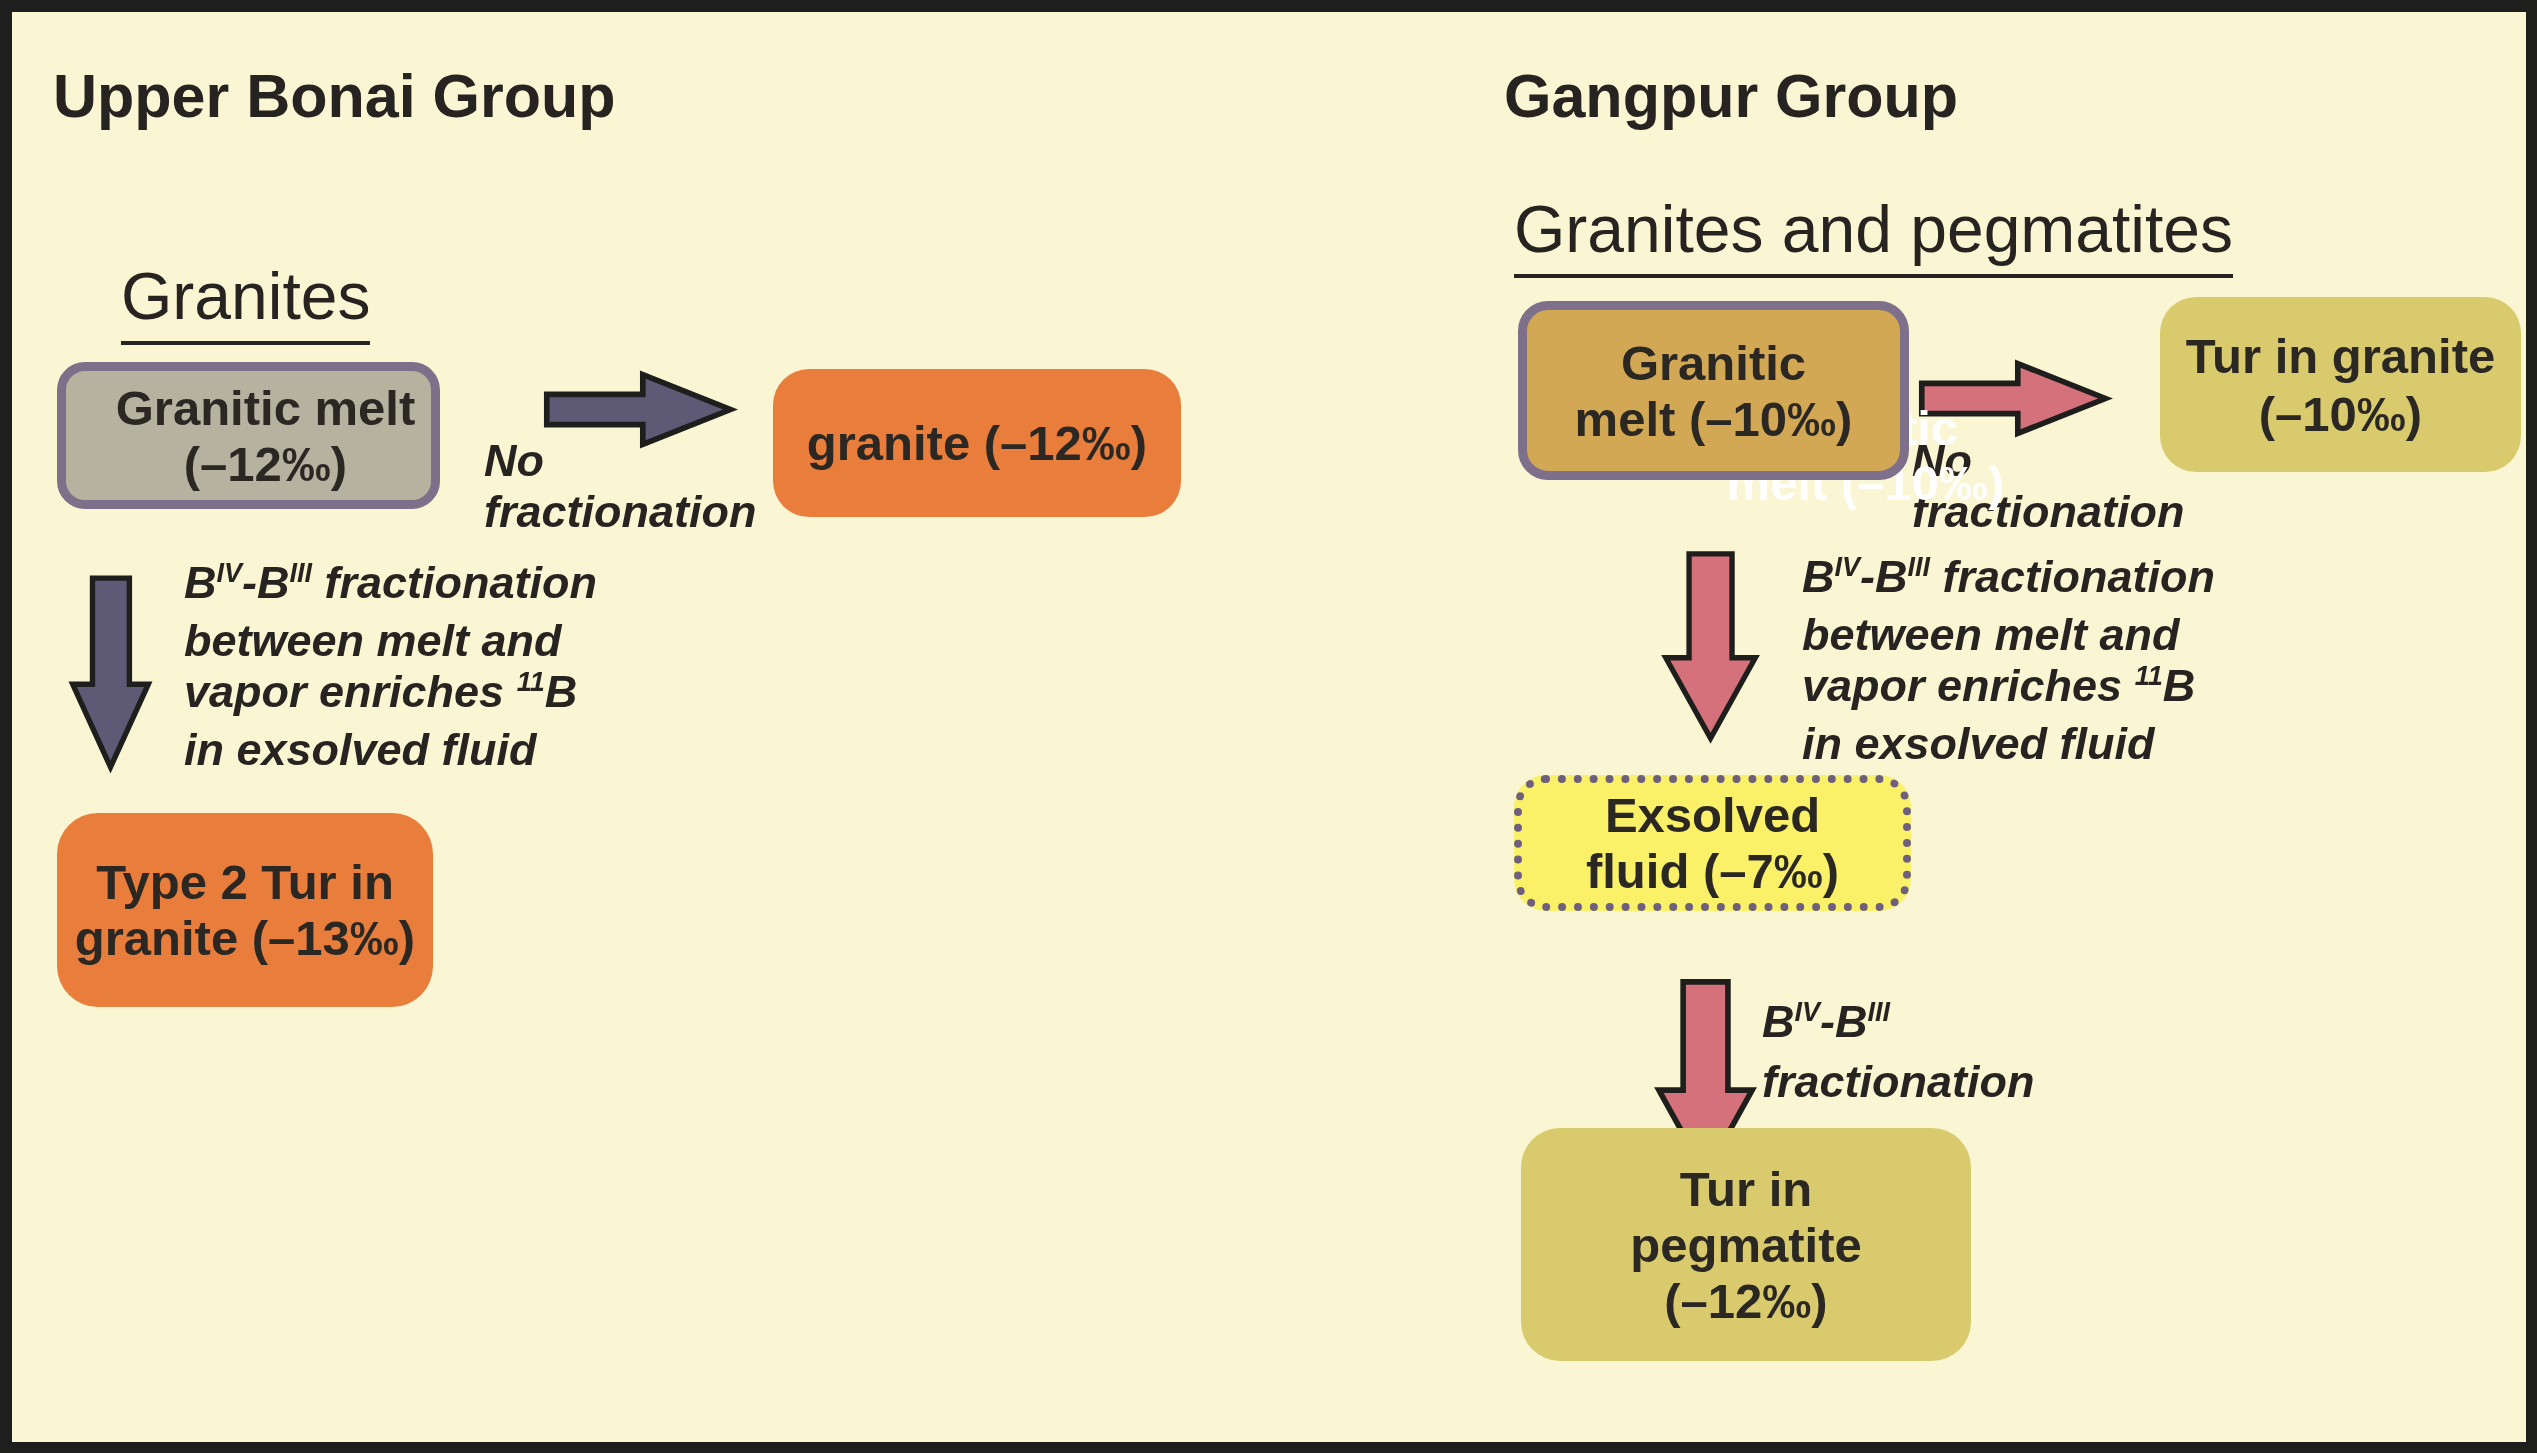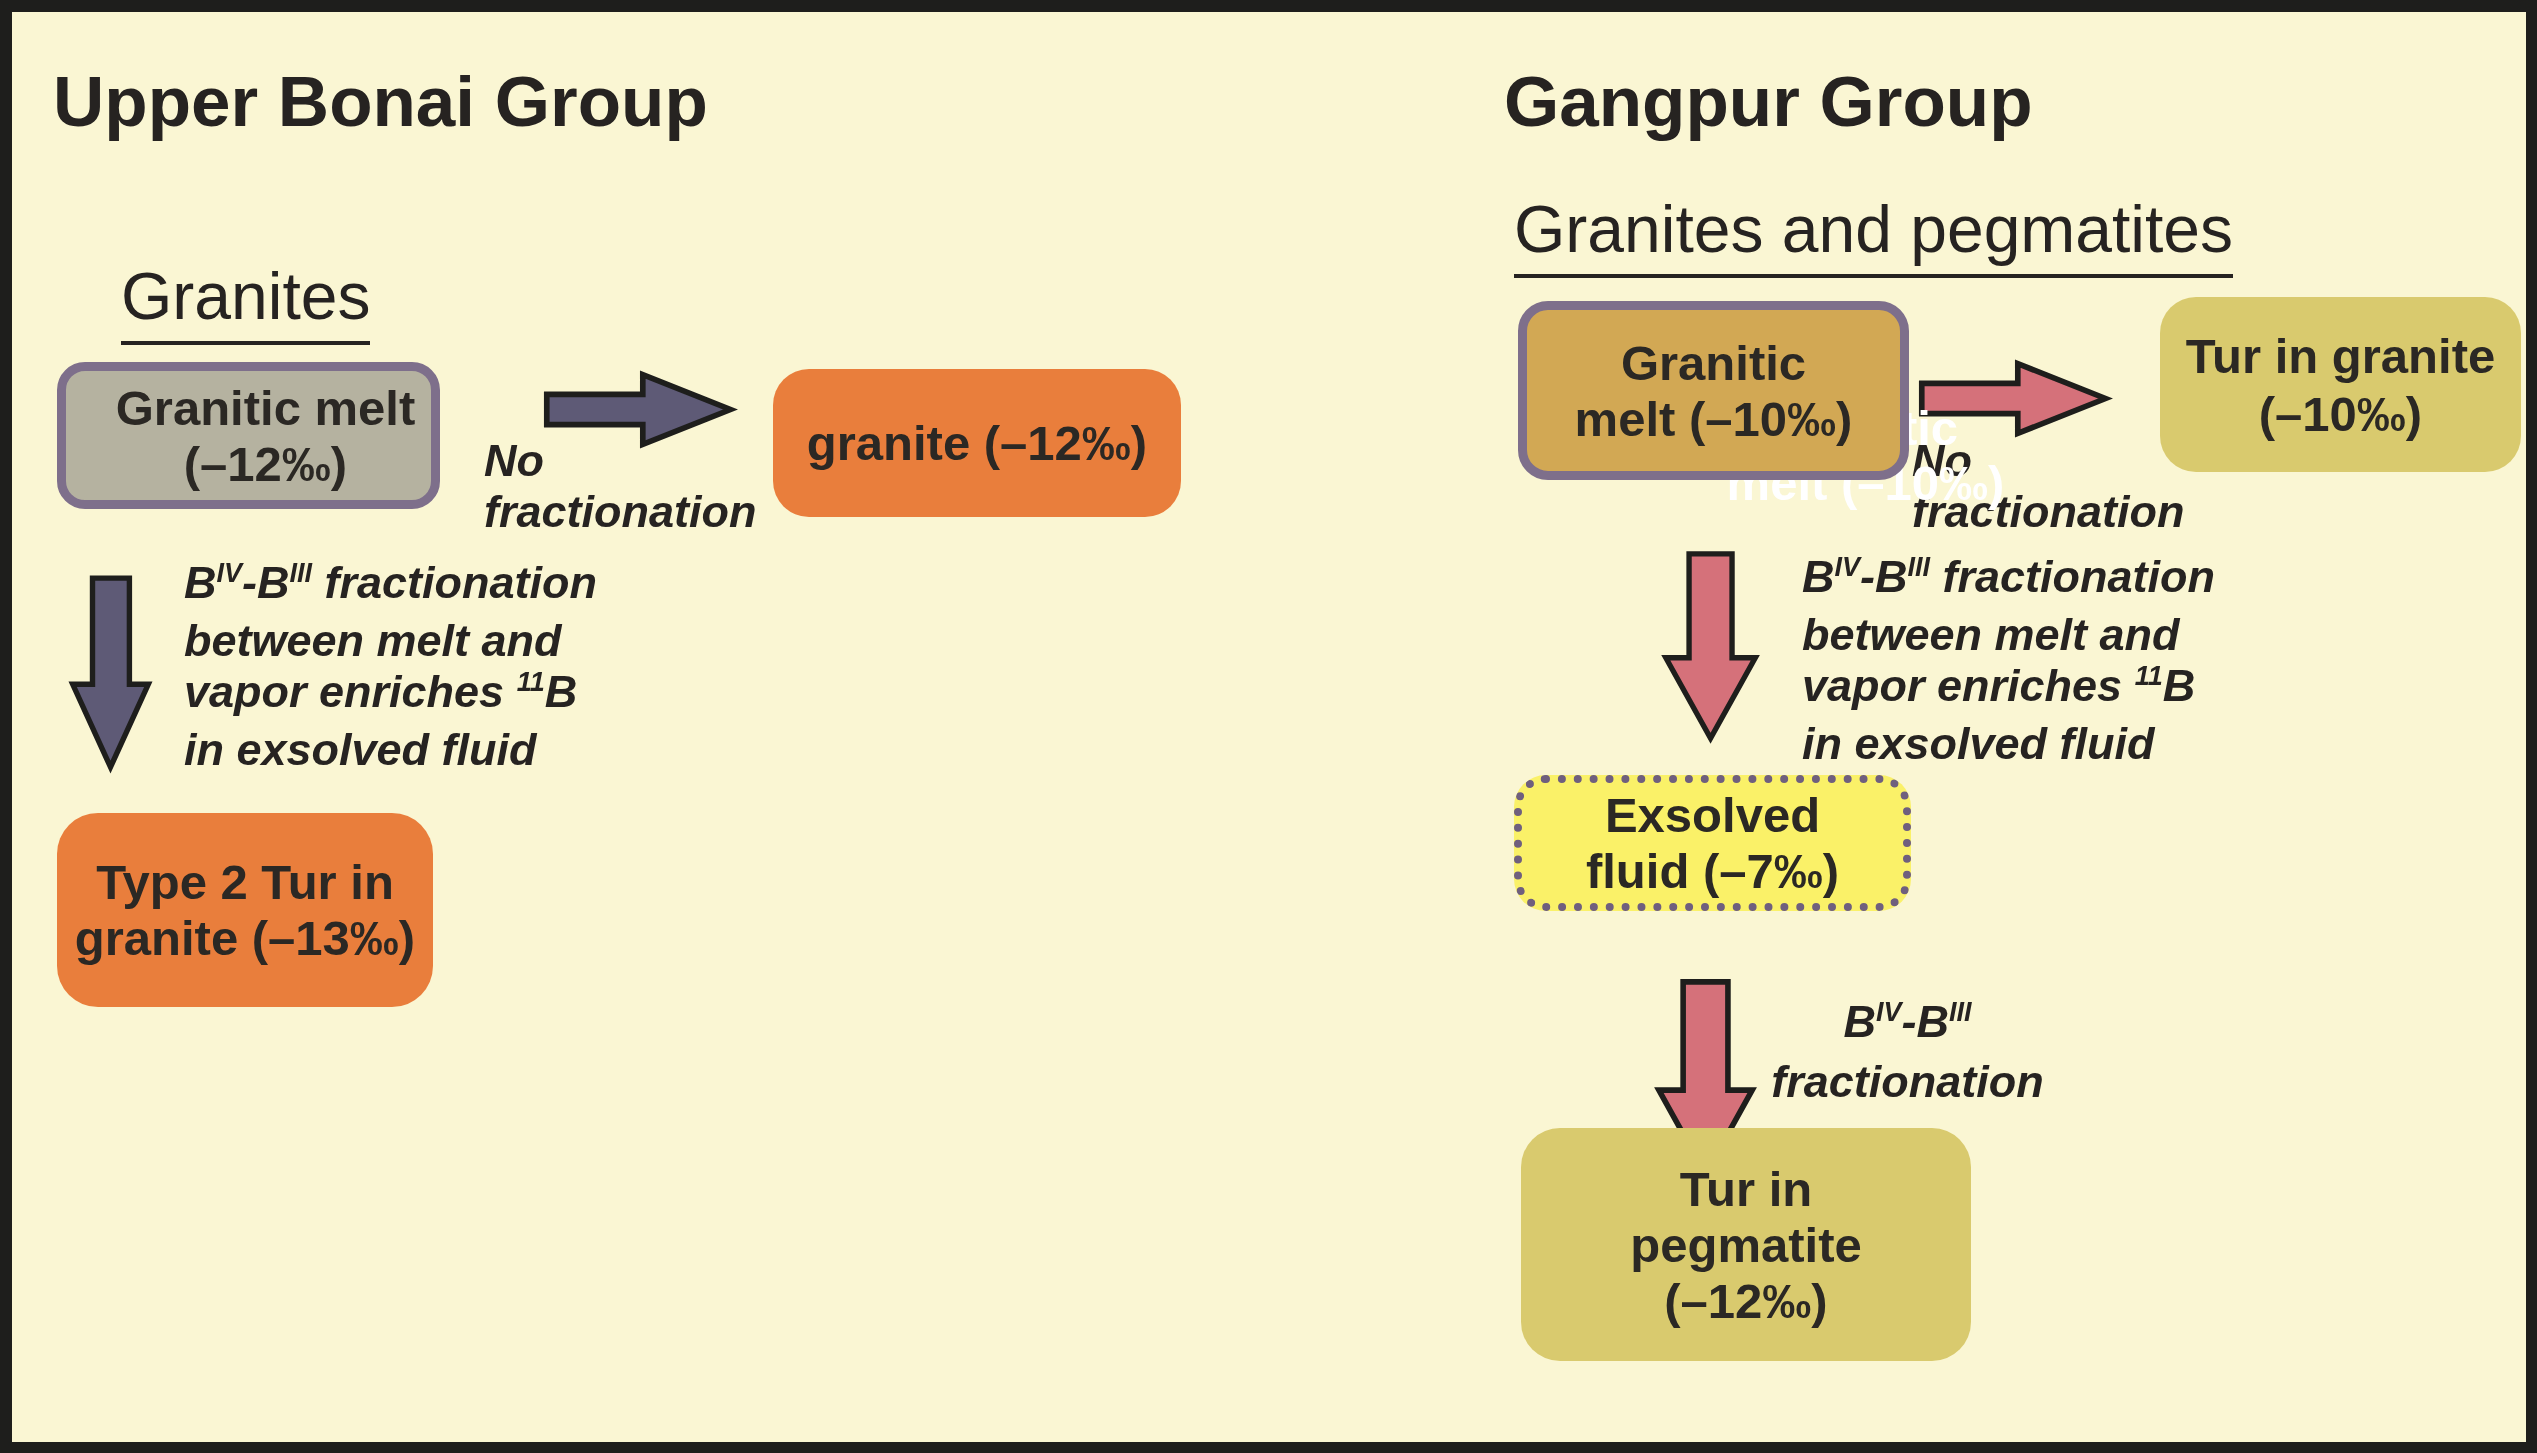--- a/index.html
+++ b/index.html
@@ -22,21 +22,21 @@
   .canvas{
     position:relative;
     width:2538px;height:1454px;
     background:var(--background);
     border:12.2px solid var(--frame);
     overflow:hidden;
     color:var(--ink);
   }
   .abs{position:absolute;}
   .title{
-    font-size:71px;font-weight:bold;color:var(--ink);
+    font-size:61px;font-weight:bold;color:var(--ink);
     white-space:nowrap;letter-spacing:0px;
   }
   .heading{
     font-size:66px;font-weight:normal;color:var(--ink);
     border-bottom:4.7px solid var(--ink);padding-bottom:6.6px;
     display:inline-block;white-space:nowrap;
   }
   .node{
     display:flex;flex-direction:column;justify-content:center;align-items:center;
     text-align:center;
@@ -152,21 +152,21 @@
 
   <div class="abs node yellow-box" style="left:1502px;top:763px;width:397px;height:136px;">
     <div>Exsolved</div>
     <div>fluid (–7‰)</div>
   </div>
 
   <svg class="abs" style="left:1645px;top:966px;" width="98" height="201" viewBox="0 0 105 215">
     <polygon class="arrow-pink" points="28,4 76,4 76,120 102,120 52,210 2,120 28,120"></polygon>
   </svg>
 
-  <div class="abs note" style="left:1750px;top:983px;width:291px;text-align:center;line-height:53px;">
+  <div class="abs note" style="left:1750px;top:983px;width:291px;text-align:left;line-height:53px;">
     <div><span>B</span><sup>IV</sup><span>-B</span><sup>III</sup></div>
     <div>fractionation</div>
   </div>
 
   <div class="abs node olive-box" style="left:1509px;top:1116px;width:450px;height:233px;border-radius:39px;">
     <div>Tur in</div>
     <div>pegmatite</div>
     <div>(–12‰)</div>
   </div>
 

